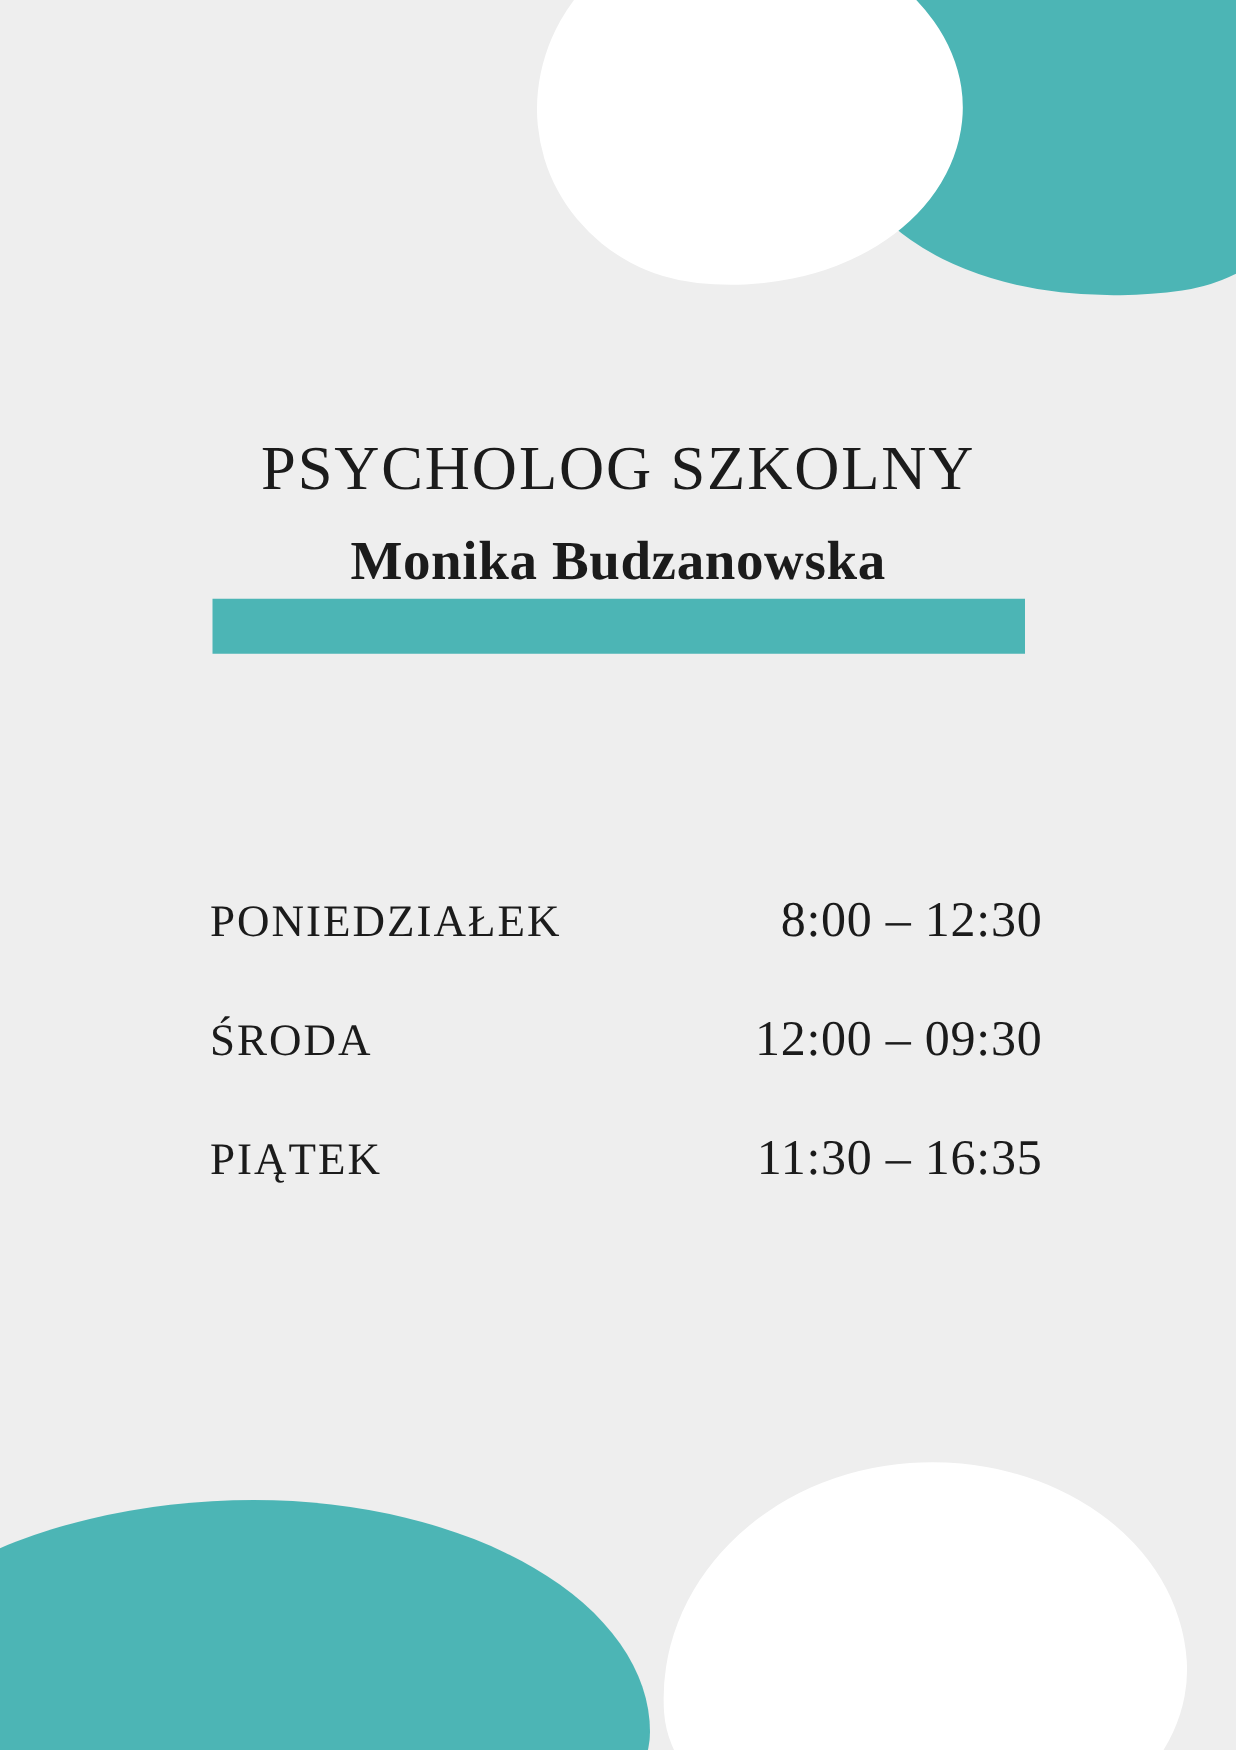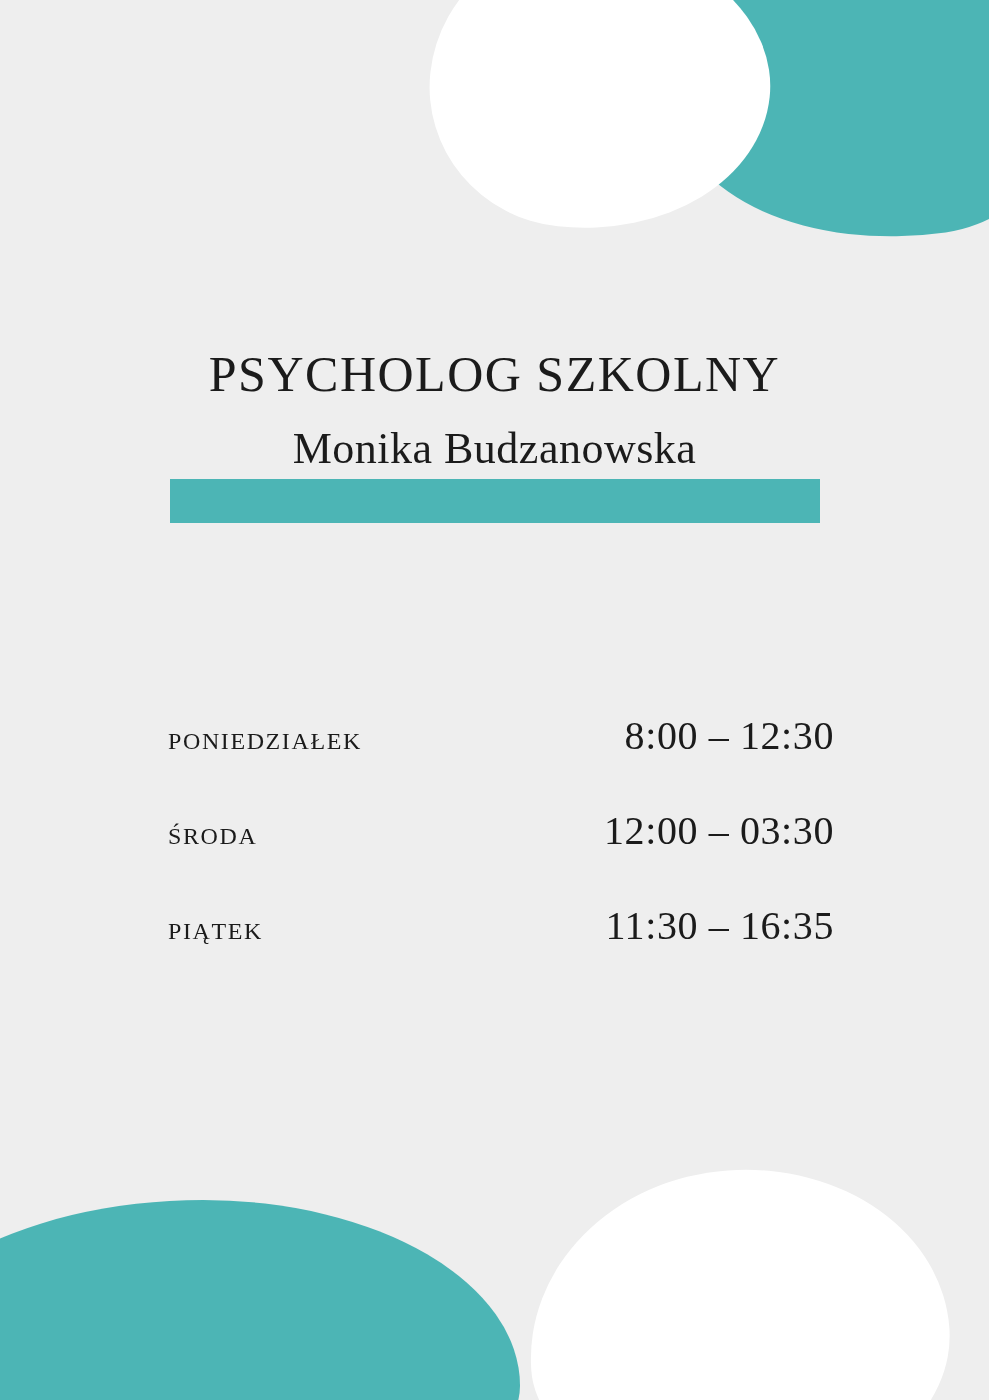--- a/index.html
+++ b/index.html
@@ -103,40 +103,40 @@
     background: #4cb5b5;
   }
 
   .subtitle {
     position: relative;
     z-index: 2;
     font-size: 44px;
     color: #1b1b1b;
     letter-spacing: 0.5px;
     margin: 12px;
-    font-weight: normal;
+    font-weight: bold;
   }
 
   
   .schedule {
     position: absolute;
     top: 712px;
     left: 168px;
     width: 666px;
   }
 
   .schedule-row {
     display: flex;
     align-items: baseline;
     justify-content: space-between;
     margin-bottom: 48px;
   }
 
   .day {
-    font-size: 24px;
+    font-size: 36px;
     letter-spacing: 1.6px;
     color: #1b1b1b;
     text-transform: uppercase;
     white-space: nowrap;
   }
 
   .hours {
     font-size: 40px;
     letter-spacing: 0.6px;
     color: #1b1b1b;
@@ -164,21 +164,21 @@
 
   <div class="schedule">
 
     <div class="schedule-row">
       <span class="day">PONIEDZIAŁEK</span>
       <span class="hours">8:00 – 12:30</span>
     </div>
 
     <div class="schedule-row">
       <span class="day">ŚRODA</span>
-      <span class="hours">12:00 – 03:30</span>
+      <span class="hours">12:00 – 09:30</span>
     </div>
 
     <div class="schedule-row">
       <span class="day">PIĄTEK</span>
       <span class="hours">11:30 – 16:35</span>
     </div>
 
   </div>
 
 </div>

